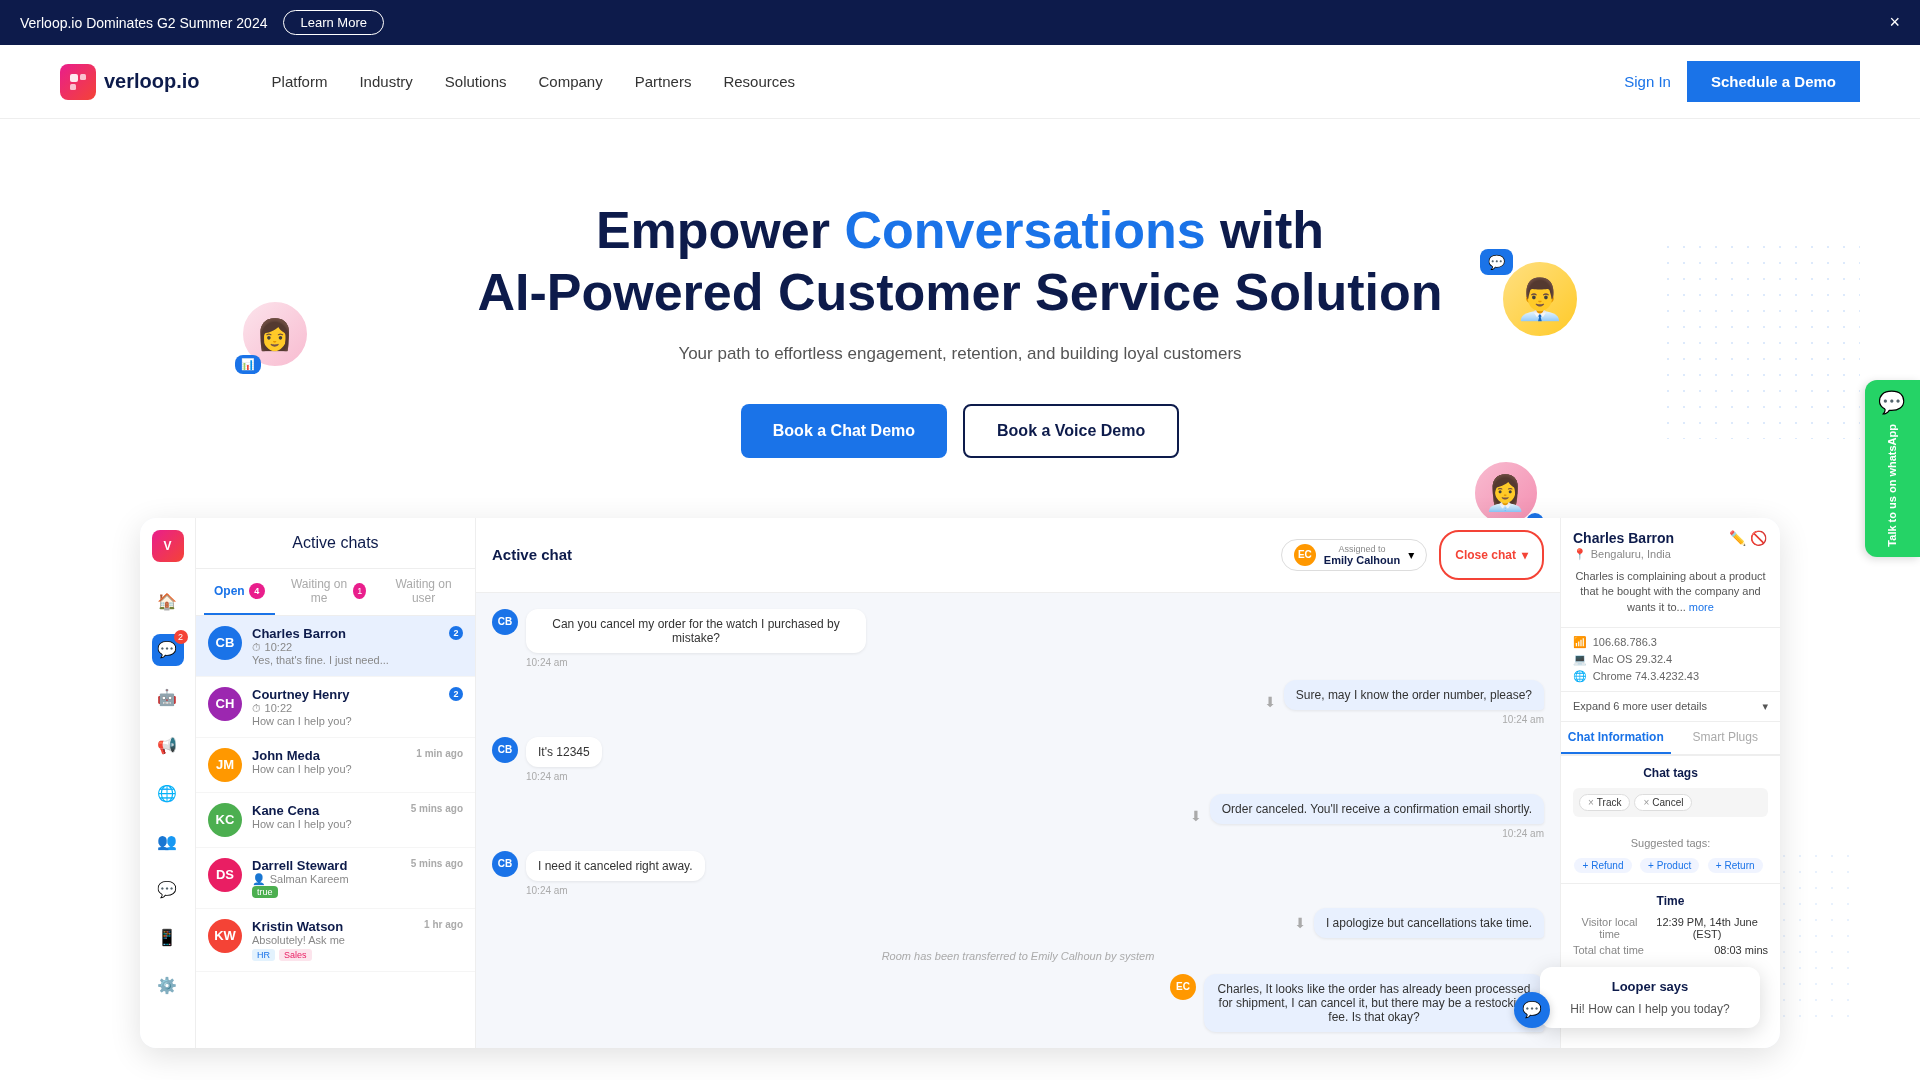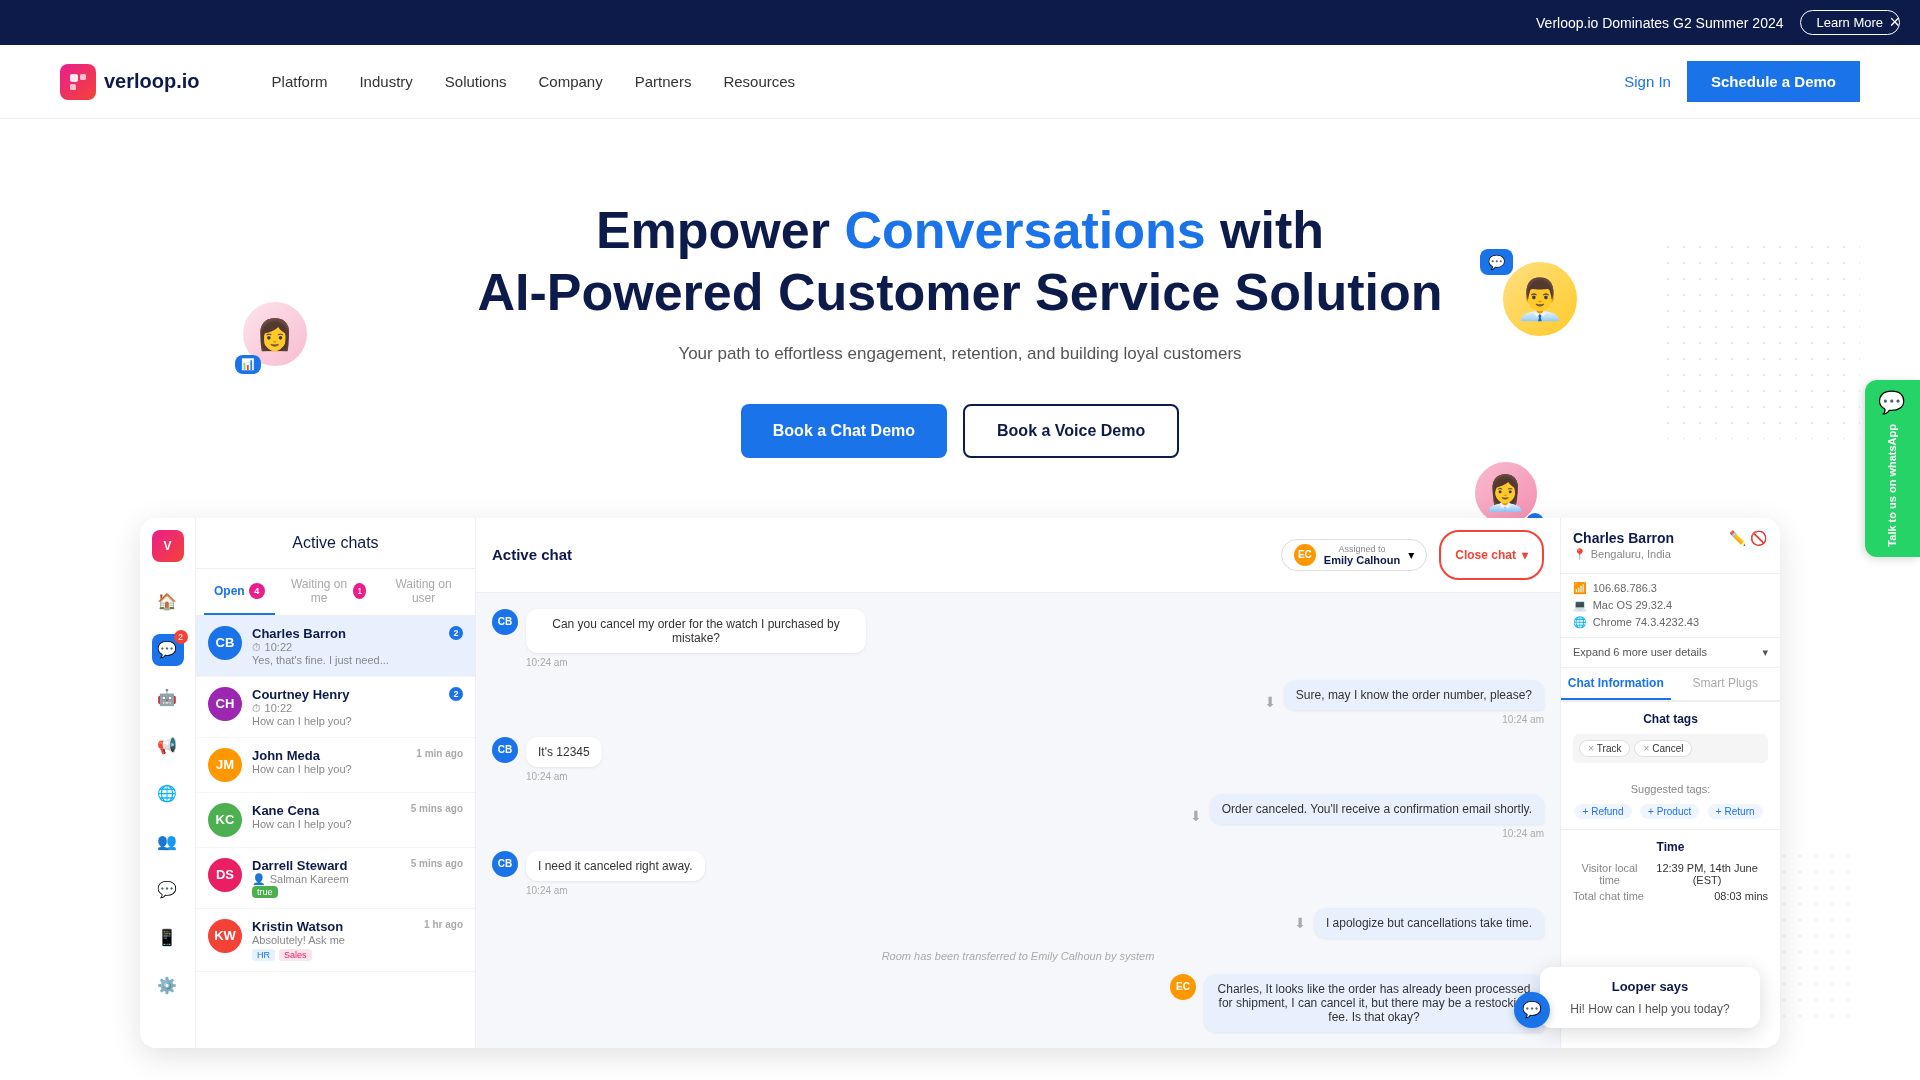--- a/index.html
+++ b/index.html
@@ -7,21 +7,21 @@
 
     
     .top-banner {
       background: #0d1b4b;
       color: #fff;
       text-align: center;
       padding: 10px 20px;
       font-size: 14px;
       display: flex;
       align-items: center;
-      justify-content: flex-end;
+      justify-content: flex-start;
       gap: 16px;
       position: relative;
     }
     .top-banner .learn-more-btn {
       border: 1px solid #fff;
       border-radius: 20px;
       padding: 4px 16px;
       font-size: 13px;
       color: #fff;
       cursor: pointer;
@@ -807,20 +807,24 @@
     <div class="right-info-panel">
       <div class="user-info-header">
         <div class="user-info-name">
           <span>Charles Barron</span>
           <span style="display:flex;gap:6px;">✏️ 🚫</span>
         </div>
         <div class="user-info-location">
           <span>📍</span>
           <span>Bengaluru, India</span>
         </div>
+        <div class="user-info-bio">
+          <span>Charles is complaining about a product that he bought with the company and wants it to...</span>
+          <span class="more">more</span>
+        </div>
       </div>
       <div class="user-tech">
         <div class="user-tech-item">
           <span>📶</span>
           <span>106.68.786.3</span>
         </div>
         <div class="user-tech-item">
           <span>💻</span>
           <span>Mac OS 29.32.4</span>
         </div>

